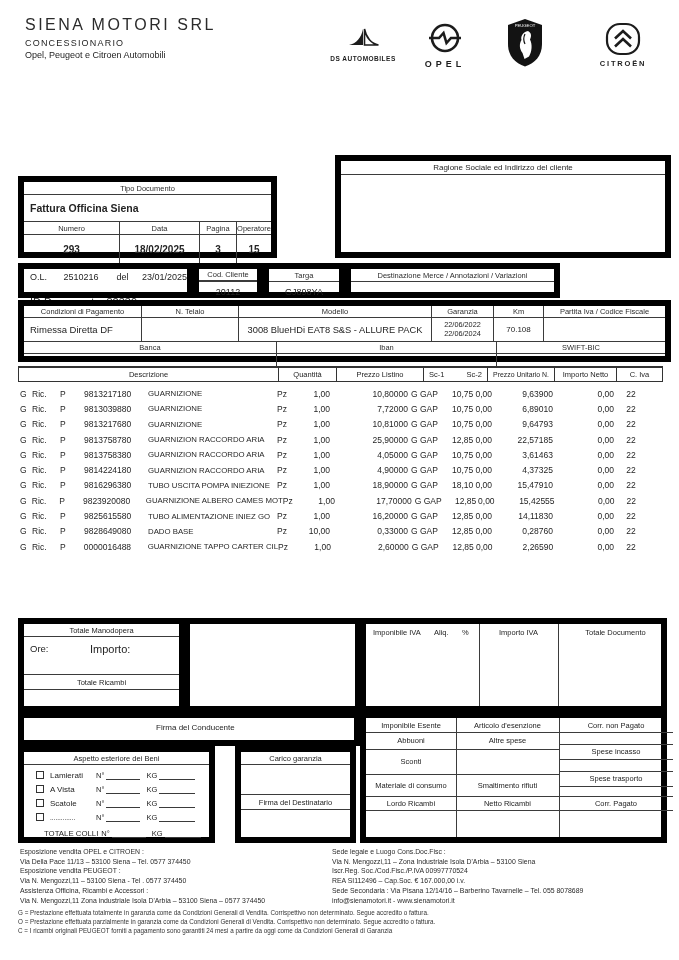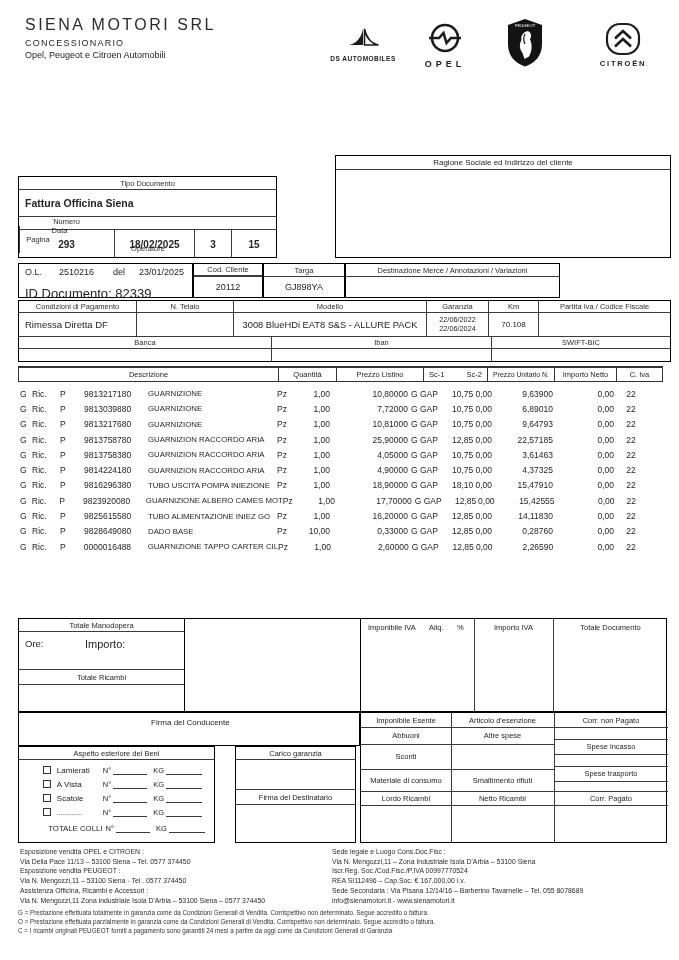--- a/index.html
+++ b/index.html
@@ -1,19 +1,19 @@
 <!DOCTYPE html>
 <html><head>
 <meta charset="utf-8">
 <style>
   html,body{margin:0;padding:0;background:#ffffff;}
   .page{position:relative;width:679px;height:960px;background:#fff;
         font-family:"Liberation Sans",sans-serif;color:#242424;overflow:hidden;}
   .abs{position:absolute;}
-  .box{border:1px solid #000000;box-sizing:border-box;}
+  .box{border:6px solid #000000;box-sizing:border-box;}
   .hdr{font-size:7.5px;text-align:center;color:#2c2c2c;}
   .b{font-weight:bold;}
   .cen{display:flex;align-items:center;justify-content:center;}
   
   .company-name{font-size:16px;letter-spacing:2.5px;color:#2b2b2b;font-weight:500;}
   .company-sub{font-size:9px;letter-spacing:1.2px;margin-top:4px;}
   .company-tag{font-size:9px;margin-top:2px;}
   .brand{position:absolute;text-align:center;color:#1d1d1d;}
   .brand-label{font-size:6.5px;font-weight:bold;letter-spacing:.5px;margin-top:3px;}
   
@@ -38,21 +38,21 @@
   .c1{width:18px;text-align:right;}
   .c2{width:22px;text-align:right;}
   .cp{width:61px;text-align:right;}
   .cn{width:61px;text-align:right;}
   .ci{width:34px;text-align:center;}
   
   .cell-hdr{font-size:7.5px;text-align:center;}
   .chk{display:inline-block;width:8px;height:8px;border:1px solid #333;box-sizing:border-box;
        vertical-align:middle;background:#fff;}
   .fill-line{display:inline-block;border-bottom:1px solid #3a3a3a;height:8px;vertical-align:bottom;}
-  .asp-row{position:relative;height:14px;font-size:8px;display:flex;align-items:center;justify-content:center;}
+  .asp-row{position:relative;height:14px;font-size:8px;display:flex;align-items:center;}
   .footer-block p{margin:0;font-size:6.9px;line-height:9.7px;color:#2a2a2a;}
   .legend p{margin:0;font-size:6.3px;line-height:9px;color:#333;}
   svg{display:block;}
 </style>
 </head>
 <body>
 
 <div class="page">
 
   <div class="abs" style="left:25px;top:16px;">
@@ -103,42 +103,42 @@
     <div class="brand-label" style="font-size:7.5px;letter-spacing:1.8px;">CITROËN</div>
   </div>
 
   <div class="abs box" style="left:335px;top:155px;width:336px;height:103px;">
     <div class="subhdr cen" style="height:14px;font-size:8px;">Ragione Sociale ed Indirizzo del cliente</div>
   </div>
 
   <div class="abs box" style="left:18px;top:176px;width:259px;height:82px;">
     <div class="subhdr cen hdr" style="height:13px;">Tipo Documento</div>
     <div class="subhdr b" style="height:27px;display:flex;align-items:center;padding-left:6px;font-size:10.5px;">Fattura Officina Siena</div>
-    <div class="docgrid subhdr" style="height:13px;flex-direction:column;">
+    <div class="docgrid subhdr" style="height:13px;">
       <div class="cen hdr" style="width:95px;">Numero</div>
       <div class="cen hdr" style="width:80px;">Data</div>
       <div class="cen hdr" style="width:37px;">Pagina</div>
       <div class="cen hdr" style="flex:1;">Operatore</div>
     </div>
     <div class="docgrid" style="height:28px;">
       <div class="cen b" style="width:95px;font-size:10px;">293</div>
       <div class="cen b" style="width:80px;font-size:10px;">18/02/2025</div>
       <div class="cen b" style="width:37px;font-size:10px;">3</div>
       <div class="cen b" style="flex:1;font-size:10px;">15</div>
     </div>
   </div>
 
   <div class="abs box" style="left:18px;top:263px;width:175px;height:35px;padding:3px 0 0 6px;">
     <div style="font-size:9px;display:flex;gap:0;">
       <span style="width:34px;">O.L.</span>
       <span style="width:54px;">2510216</span>
       <span style="width:26px;">del</span>
       <span>23/01/2025</span>
     </div>
-    <div style="font-size:13px;margin-top:9px;">ID Documento: 82339</div>
+    <div style="font-size:11px;margin-top:14px;">ID Documento: 82339</div>
   </div>
 
   <div class="abs box" style="left:193px;top:263px;width:70px;height:35px;">
     <div class="subhdr cen hdr" style="height:13px;border-bottom-width:2px;">Cod. Cliente</div>
     <div class="cen" style="height:20px;font-size:9px;">20112</div>
   </div>
 
   <div class="abs box" style="left:263px;top:263px;width:82px;height:35px;">
     <div class="subhdr cen hdr" style="height:13px;">Targa</div>
     <div class="cen" style="height:20px;font-size:9px;">GJ898YA</div>

